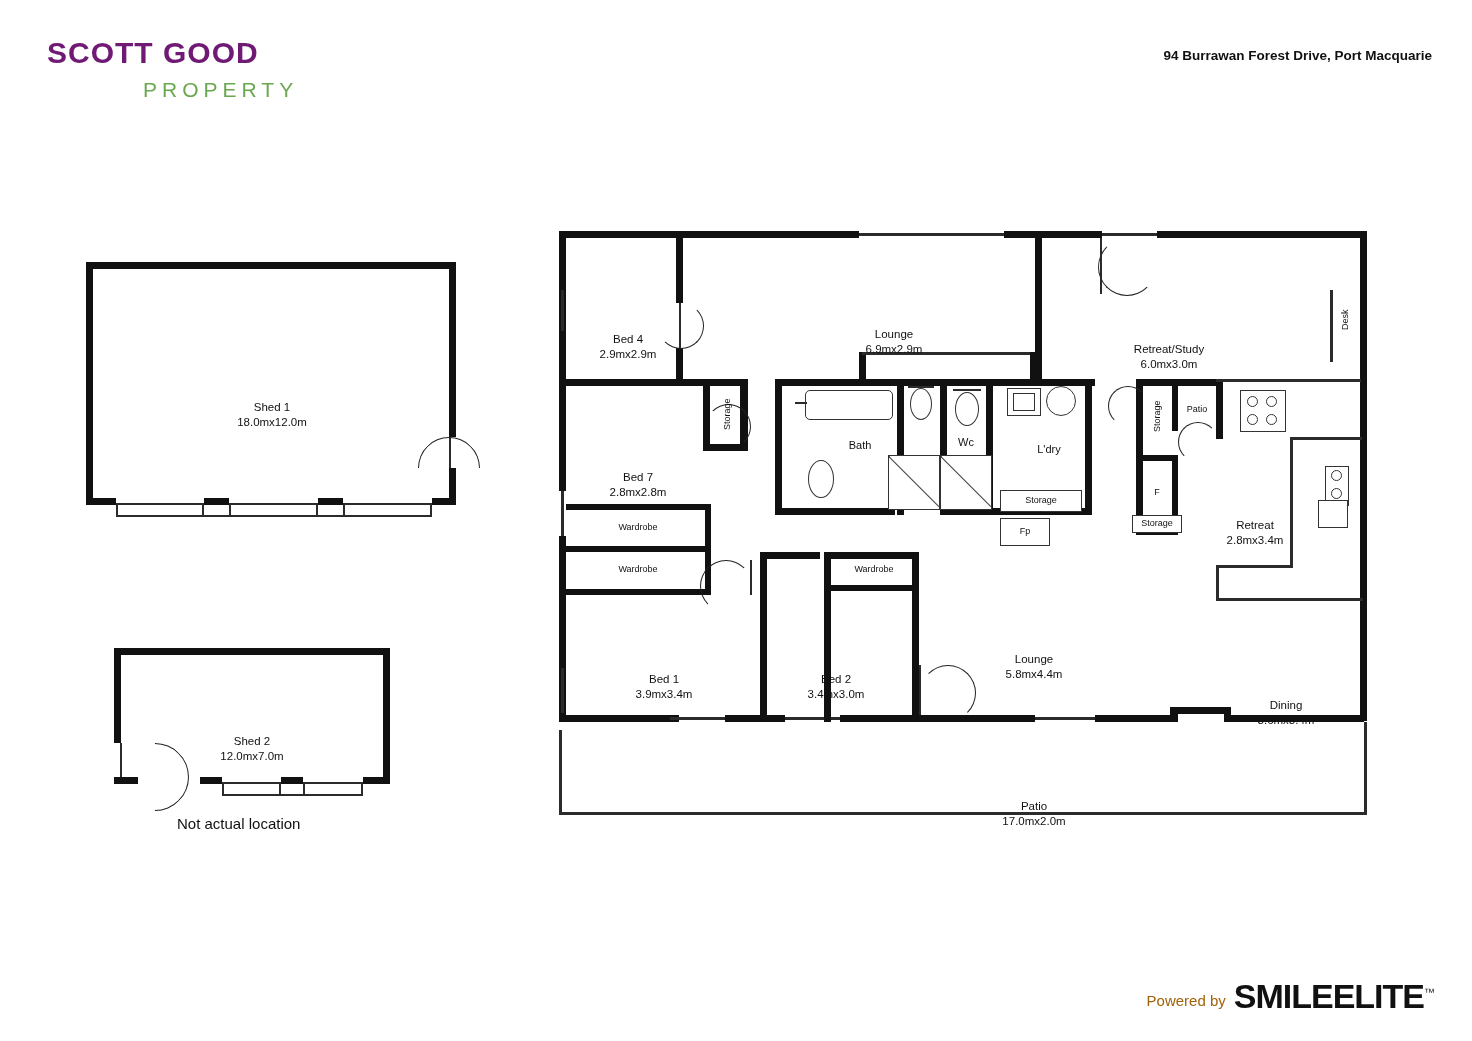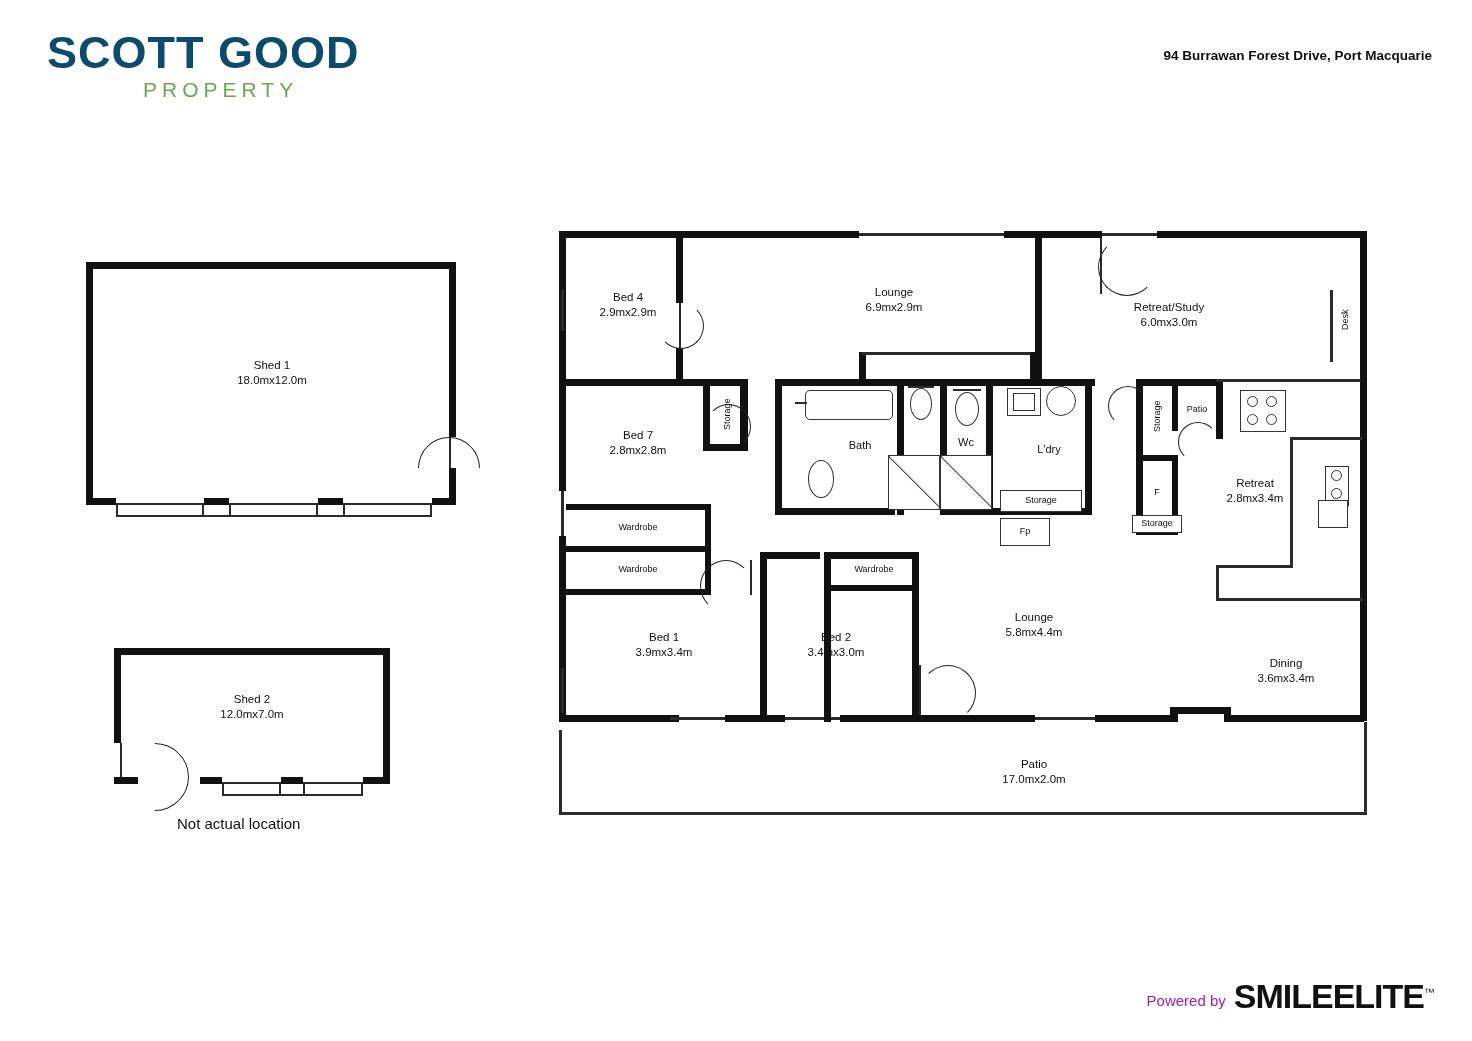--- a/index.html
+++ b/index.html
@@ -2,38 +2,38 @@
 <html><head>
 <meta charset="utf-8">
 <style>
   html,body{margin:0;padding:0;background:#ffffff;}
   body{width:1472px;height:1041px;font-family:"Liberation Sans",sans-serif;color:#1a1a1a;position:relative;overflow:hidden;}
 
   #page{position:absolute;left:0;top:0;width:1472px;height:1041px;}
 
   
   .brand{position:absolute;left:47px;top:30px;}
-  .brand-main{font-size:45px;font-weight:bold;color:#0c4a6e;letter-spacing:1px;line-height:46px;font-family:"Liberation Sans",sans-serif;}
+  .brand-main{font-size:30px;font-weight:bold;color:#701a75;letter-spacing:1px;line-height:46px;font-family:"Liberation Sans",sans-serif;}
   .brand-sub{font-size:21px;color:#6aa84f;letter-spacing:5px;line-height:24px;margin-left:96px;margin-top:2px;}
 
   .address{position:absolute;right:40px;top:48px;font-size:13.5px;font-weight:bold;color:#111;}
 
   
   .disclaimer{position:absolute;left:47px;top:962px;width:990px;font-size:10.5px;color:#333;line-height:14px;}
   .powered{position:absolute;right:38px;top:975px;display:flex;align-items:flex-end;gap:8px;}
-  .powered-by{font-size:15px;color:#a21caf;padding-bottom:4px;}
+  .powered-by{font-size:15px;color:#a16207;padding-bottom:4px;}
   .smile{font-size:34px;font-weight:bold;letter-spacing:-1px;color:#111;line-height:34px;}
   .smile .light{color:#111;}
   .tm{font-size:11px;vertical-align:super;font-weight:normal;}
 
   
   .wall{position:absolute;background:#111;}
   .thin{position:absolute;background:#2b2b2b;}
   .room-label{position:absolute;text-align:center;font-size:11.5px;line-height:15px;color:#111;white-space:nowrap;}
-  .room-label .nm{display:block;}
+  .room-label .nm{display:block;margin-top:42px;}
   .room-label .dim{display:block;}
   .small-label{position:absolute;font-size:9px;color:#111;text-align:center;white-space:nowrap;line-height:11px;}
   .vert-label{position:absolute;font-size:9px;color:#111;white-space:nowrap;transform:rotate(-90deg);transform-origin:left top;}
   .boxthin{position:absolute;border:1px solid #333;background:#fff;box-sizing:border-box;}
   .door{position:absolute;border:1.5px solid #222;border-radius:50%;box-sizing:border-box;}
   .not-actual{position:absolute;left:177px;top:815px;font-size:15px;color:#111;}
 
   .ellipse{position:absolute;border:1.2px solid #333;border-radius:50%;box-sizing:border-box;background:#fff;}
   .circle{position:absolute;border:1.2px solid #333;border-radius:50%;box-sizing:border-box;background:#fff;}
   .xbox{position:absolute;border:1.2px solid #333;box-sizing:border-box;background:#fff;overflow:hidden;}

